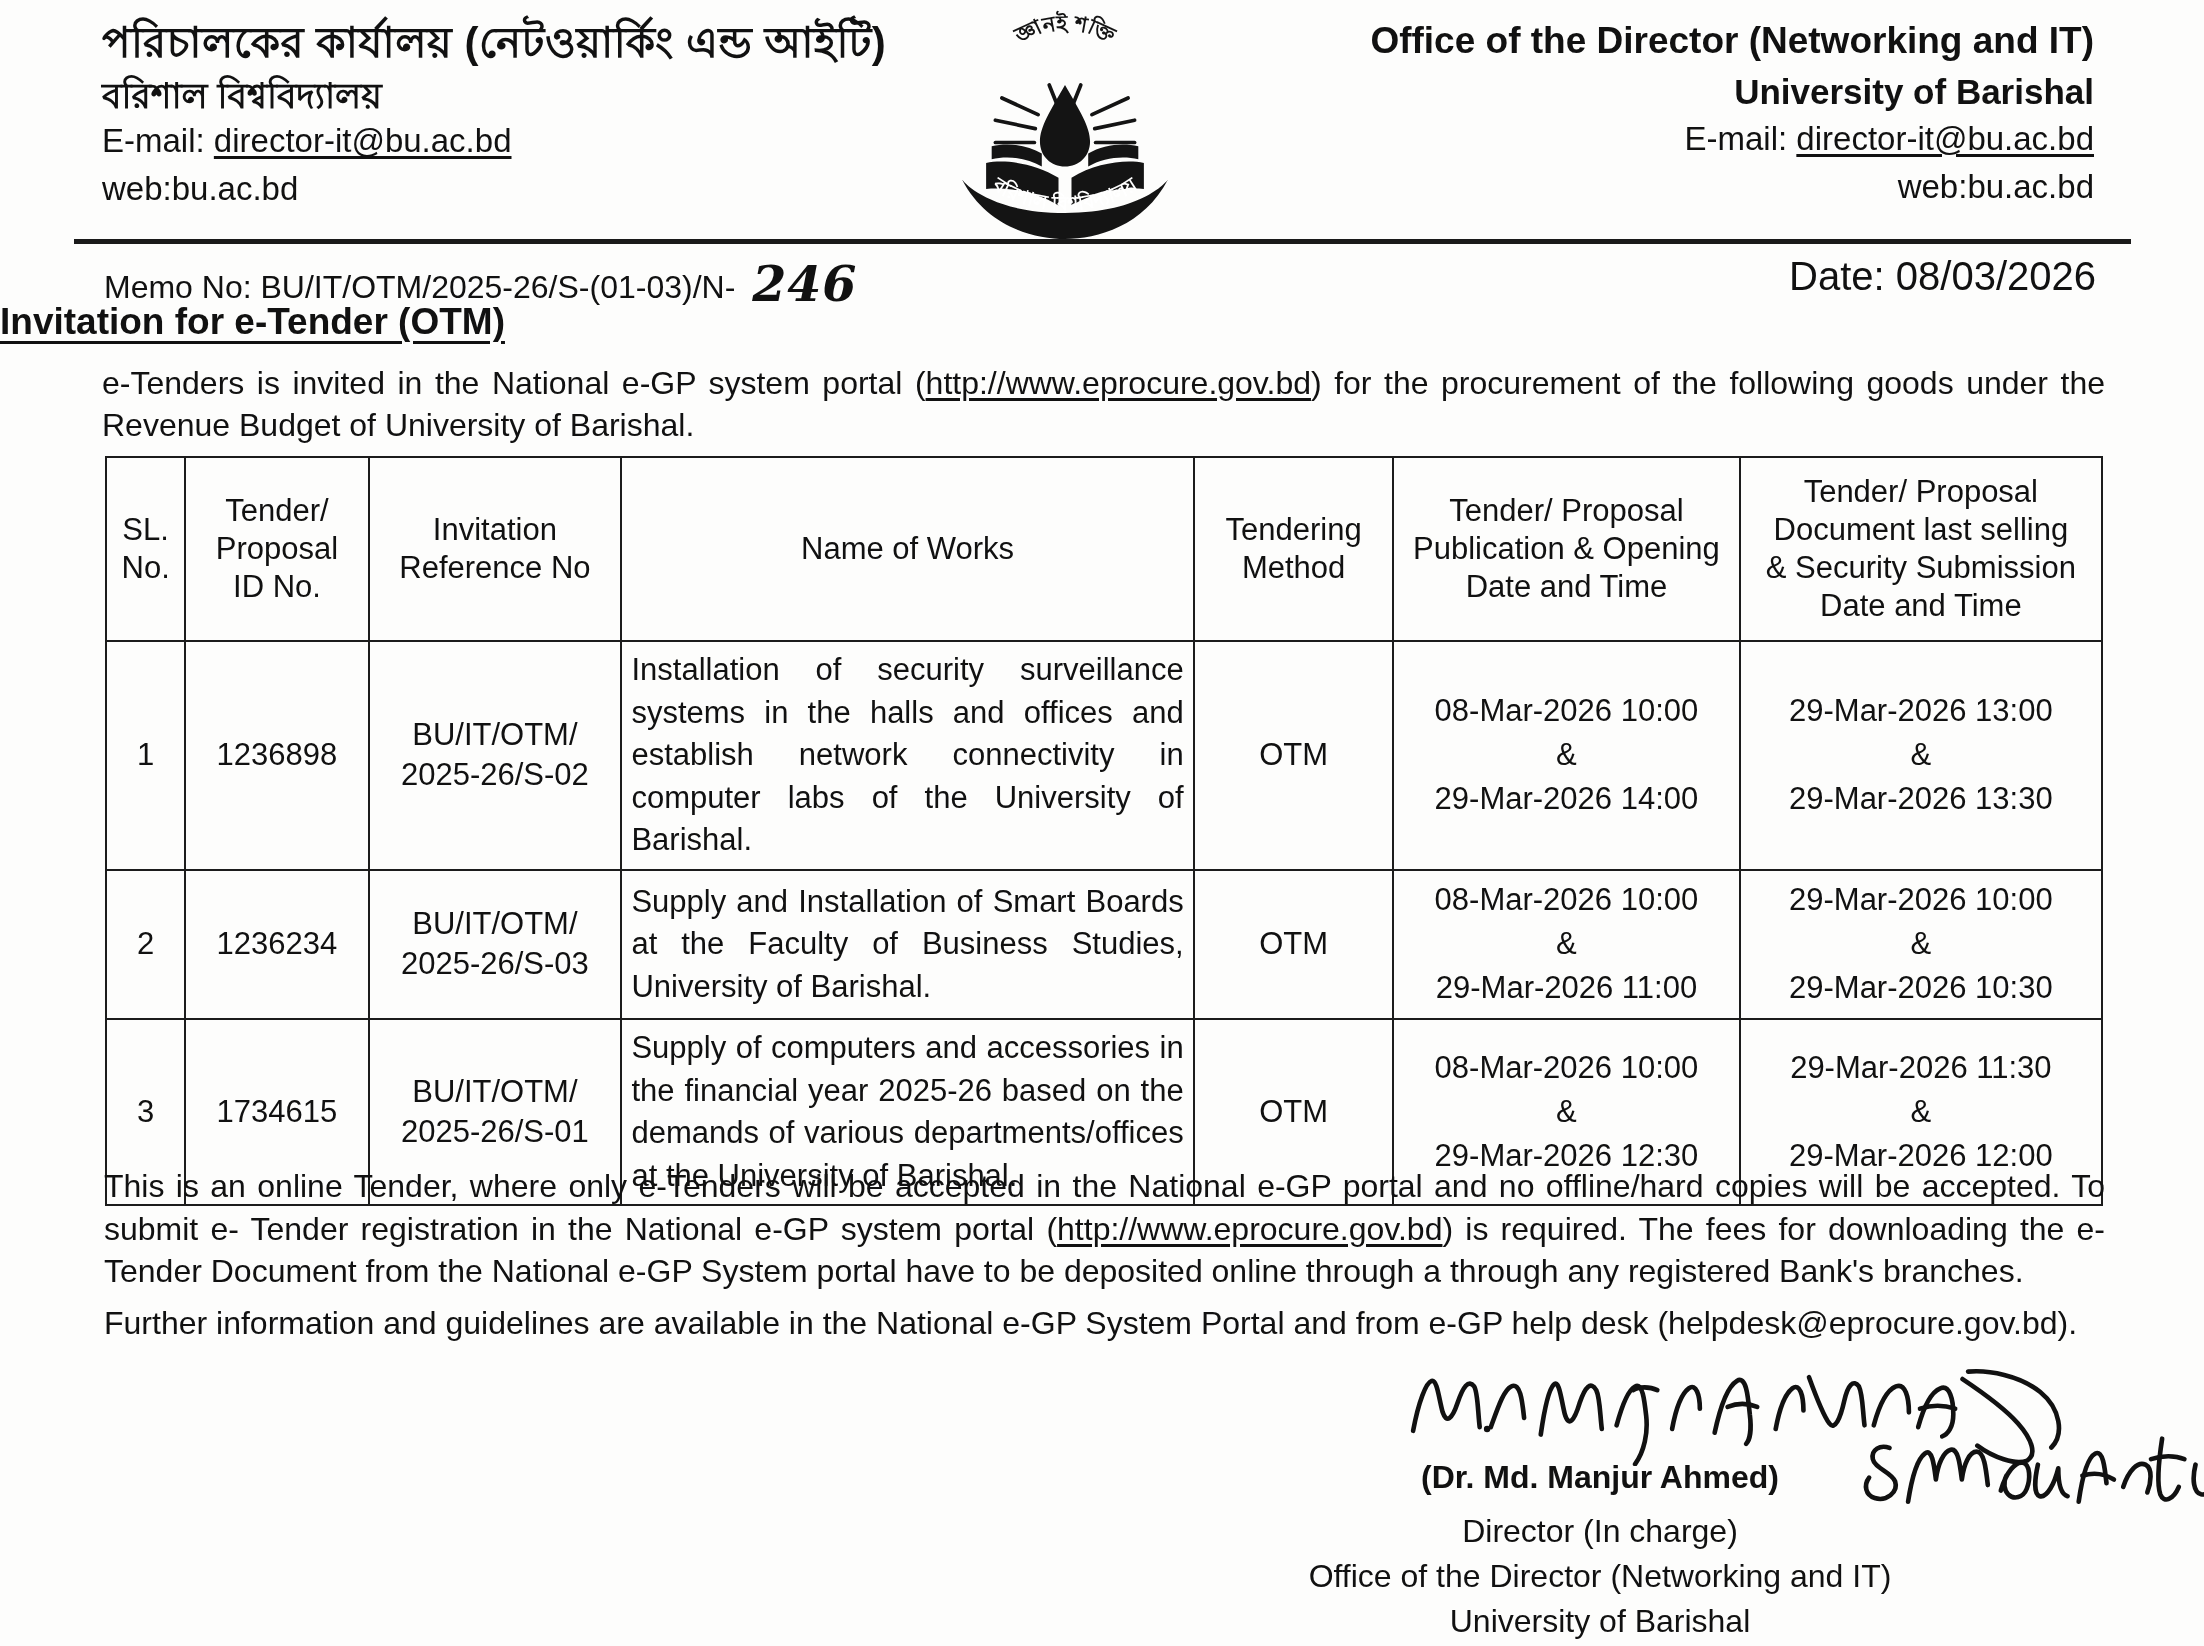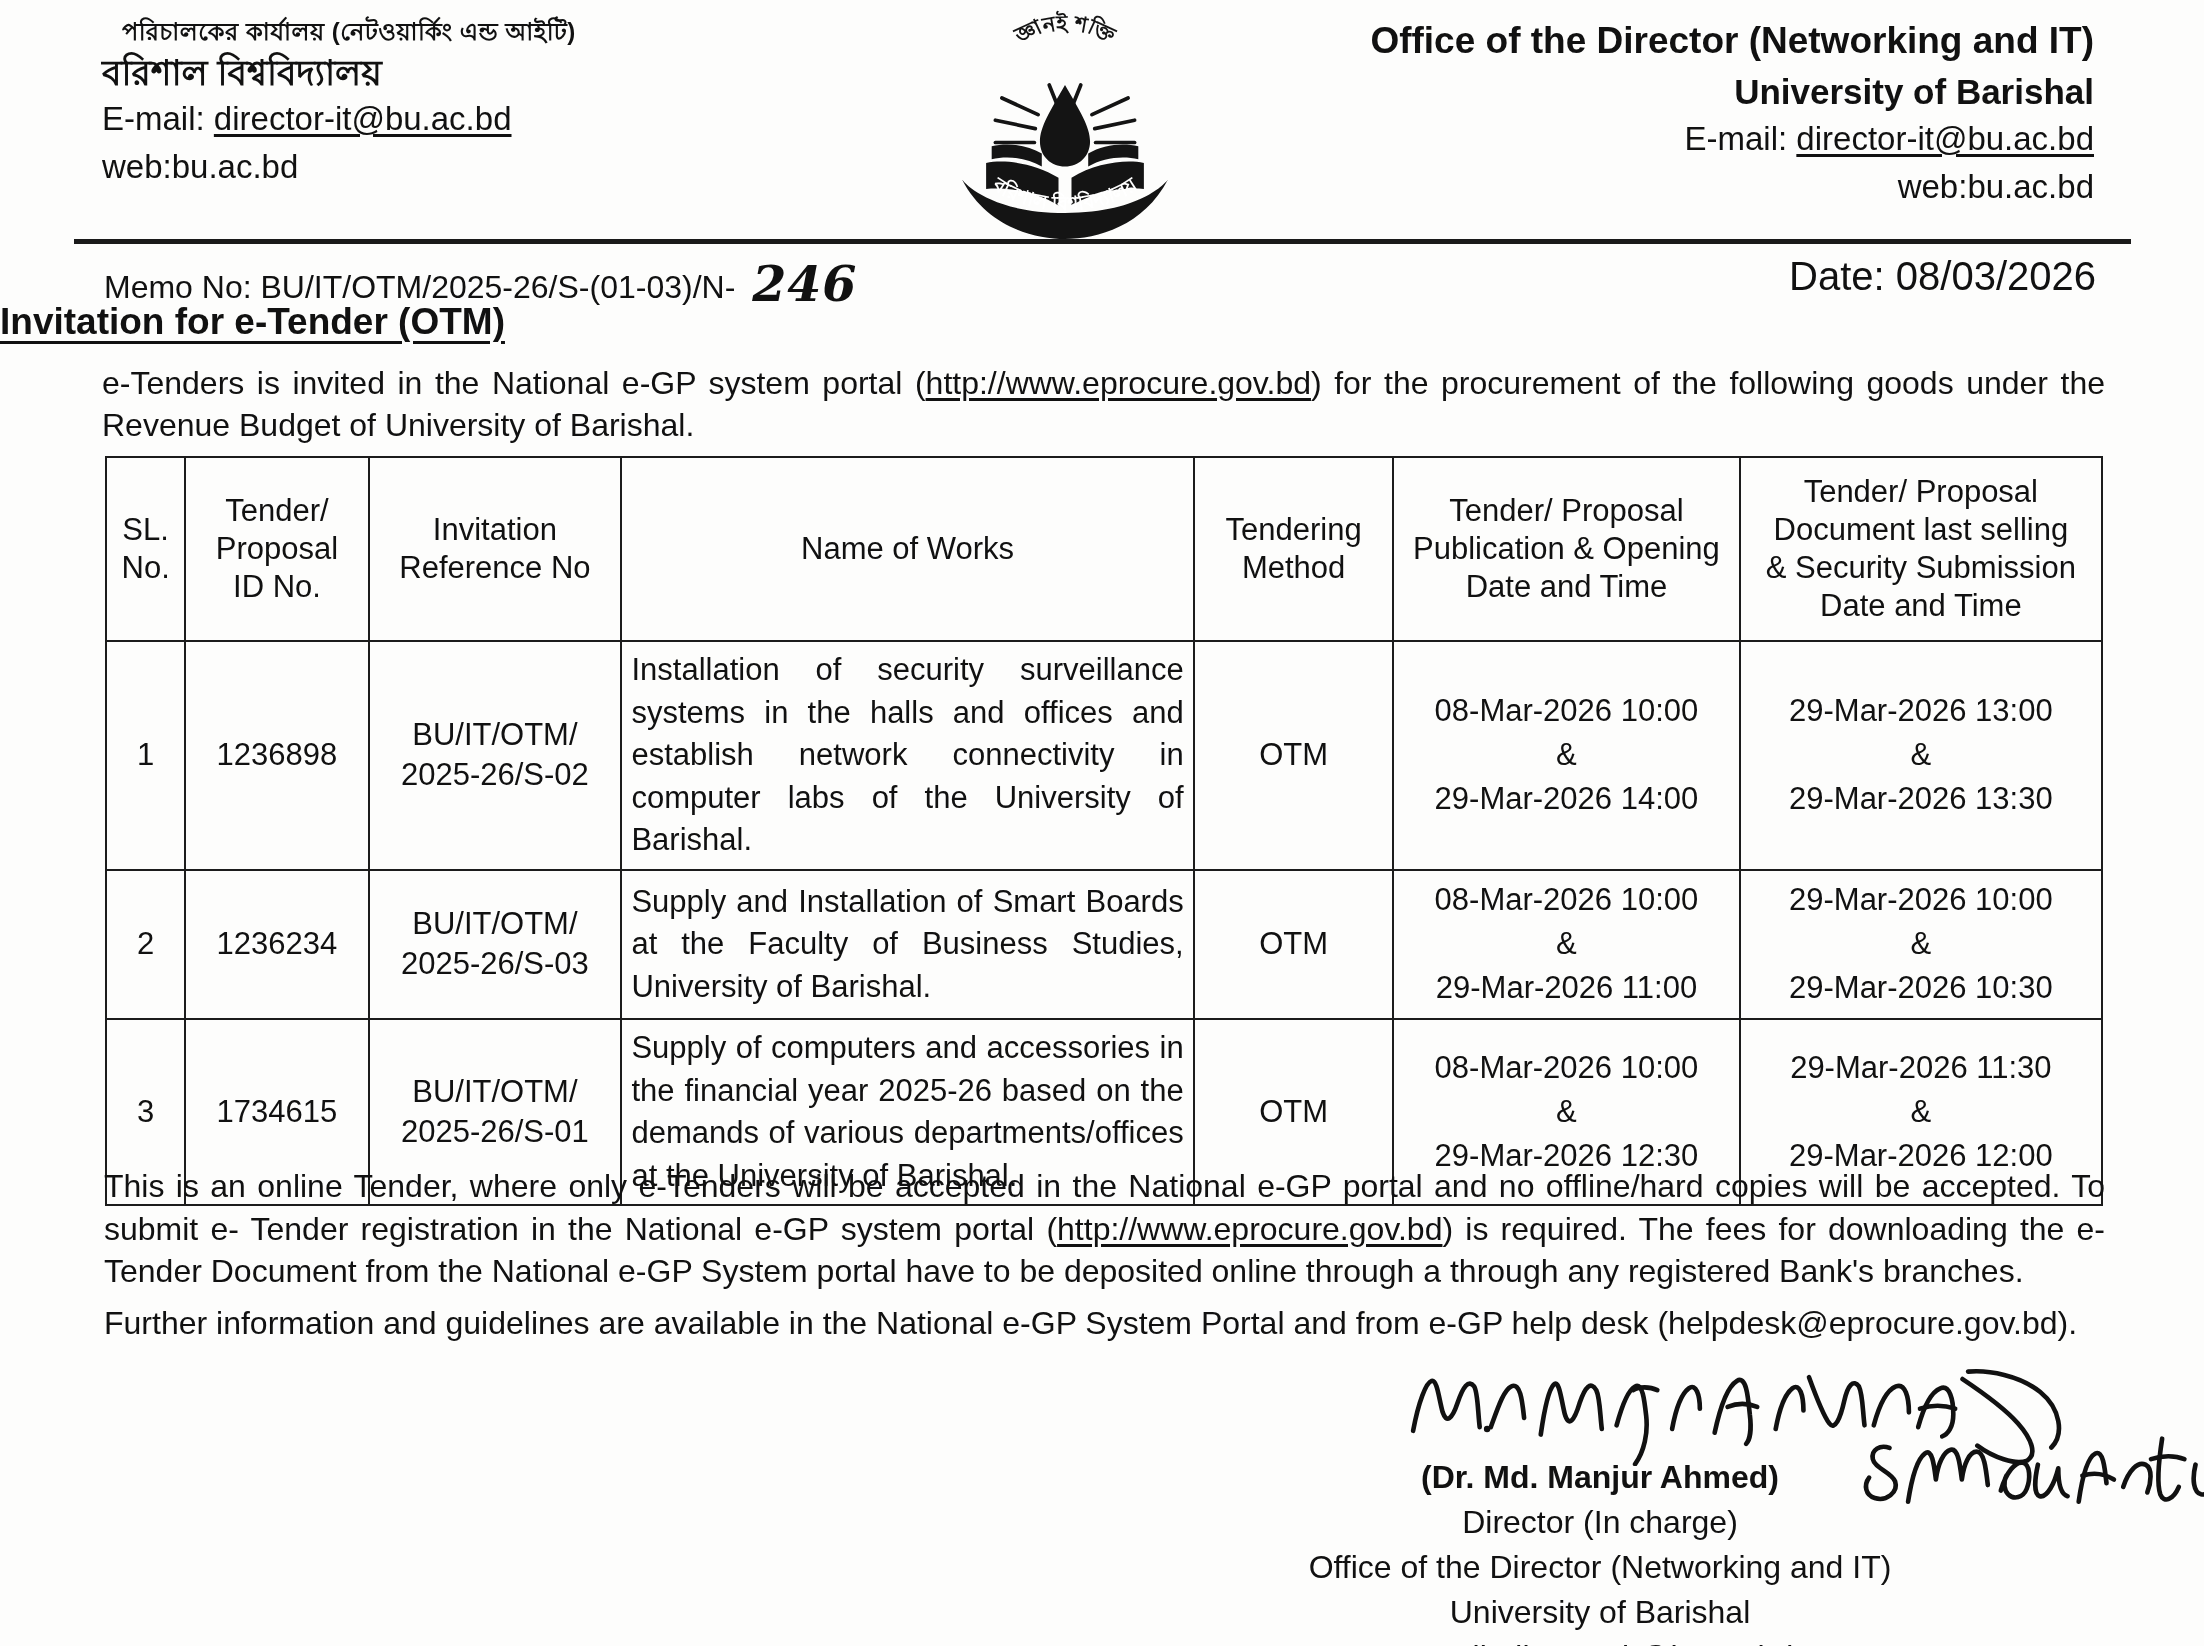--- a/index.html
+++ b/index.html
@@ -32,26 +32,25 @@
     width: 835px;
   }
   .hdr-right {
     position: absolute;
     right: 111px;
     top: 16.7px;
     width: 890px;
     text-align: right;
   }
   .bn-line1 {
-    font-size: 24px;
+    font-size: 42px;
     font-weight: 700;
     letter-spacing: 0.5px;
     line-height: 1.25;
     white-space: nowrap;
-    margin-left: 20px;
   }
   .bn-line2 {
     font-size: 35px;
     font-weight: 700;
     line-height: 1.3;
     margin-top: 3.7px;
   }
   .hdr-mail {
     font-size: 33px;
     margin-top: 2px;
@@ -251,21 +250,21 @@
   }
   .sig-name {
     font-size: 32px;
     font-weight: 700;
     margin-top: 93px;
     line-height: 1.3;
   }
   .sig-role {
     font-size: 32px;
     line-height: 1.32;
-    margin-top: 2px;
+    margin-top: 11px;
   }
   .sig-office {
     font-size: 32px;
     line-height: 1.32;
     margin-top: 2.8px;
   }
   .sig-univ {
     font-size: 32px;
     line-height: 1.32;
     margin-top: 2.8px;

